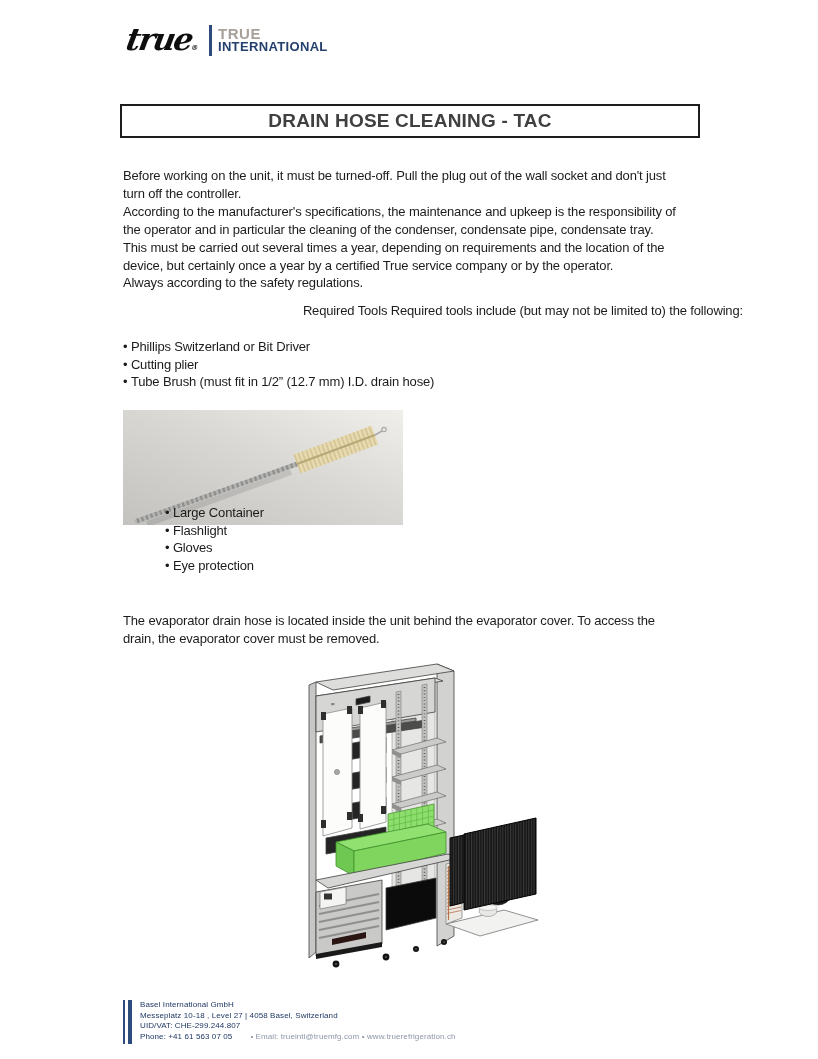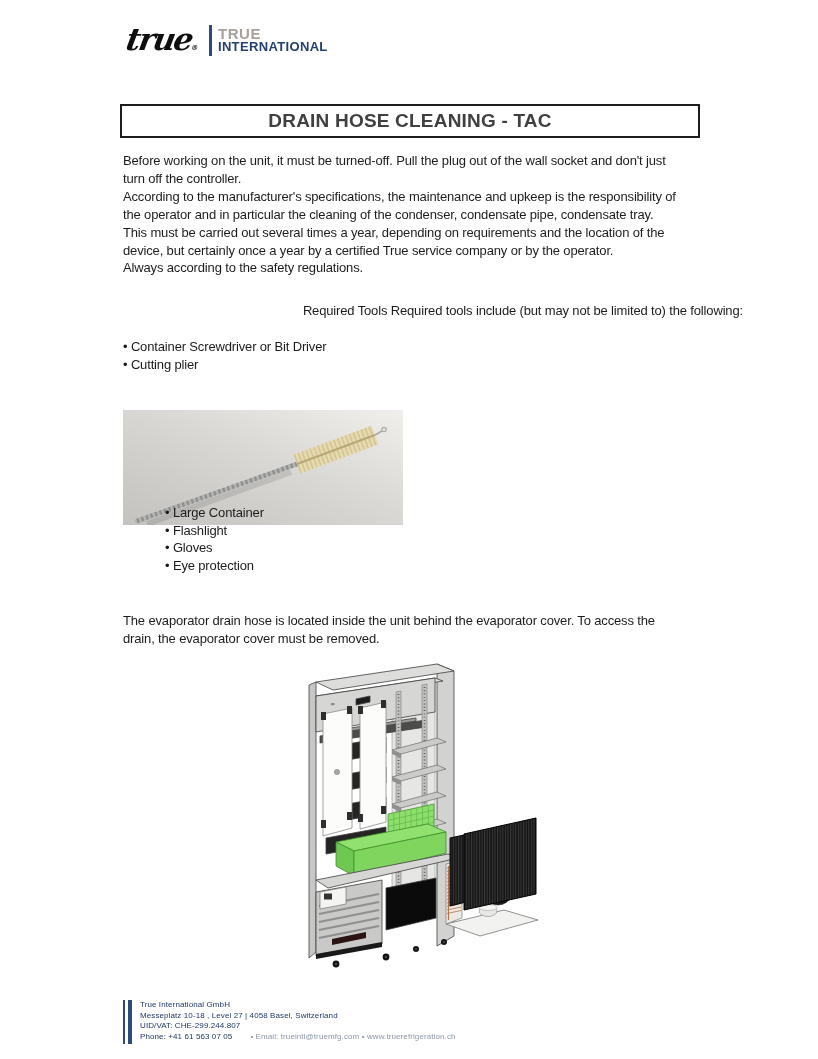--- a/index.html
+++ b/index.html
@@ -18,21 +18,21 @@
   .logo-bottom{font-size:13px;font-weight:700;letter-spacing:0.35px;color:#25406d;line-height:12px;}
 
   
   .title-box{position:absolute;left:120px;top:104px;width:576px;height:30px;
              border:2px solid #1d1d1d;display:flex;align-items:center;justify-content:center;}
   .title-text{font-size:19px;font-weight:bold;letter-spacing:0.2px;color:#404040;}
 
   
   .para{position:absolute;left:123px;width:620px;font-size:13px;line-height:17.9px;
         letter-spacing:-0.15px;white-space:pre-line;color:#1c1c1c;}
-  .intro{top:152px;}
+  .intro{top:167px;}
   .tools-heading{position:absolute;left:123px;top:303px;width:620px;font-size:13px;
         letter-spacing:-0.15px;color:#1c1c1c;text-align:right;}
   .bullet-list{position:absolute;left:123px;width:620px;font-size:13px;letter-spacing:-0.15px;}
   .list-1{top:338px;}
   .list-2{top:504px;margin-left:42px;}
   .bullet{line-height:17.5px;}
   .bullet::before{content:"\2022\00a0";}
   .evap-note{top:612px;}
 
   
@@ -68,22 +68,23 @@
 turn off the controller.
 According to the manufacturer's specifications, the maintenance and upkeep is the responsibility of
 the operator and in particular the cleaning of the condenser, condensate pipe, condensate tray.
 This must be carried out several times a year, depending on requirements and the location of the
 device, but certainly once a year by a certified True service company or by the operator.
 Always according to the safety regulations.</div>
 
   <div class="tools-heading">Required Tools Required tools include (but may not be limited to) the following:</div>
 
   <div class="bullet-list list-1">
-    <div class="bullet">Container Screwdriver or Bit Driver</div>
+    <div class="bullet">Phillips Switzerland or Bit Driver</div>
     <div class="bullet">Cutting plier</div>
+    <div class="bullet">Tube Brush (must fit in 1/2” (12.7 mm) I.D. drain hose)</div>
   </div>
 
   <svg class="brush-photo" viewBox="0 0 280 115" xmlns="http://www.w3.org/2000/svg">
     <defs>
       <linearGradient id="bgGrad" x1="0" y1="1" x2="1" y2="0">
         <stop offset="0" stop-color="#c3c2bf"></stop>
         <stop offset="0.55" stop-color="#d9d8d5"></stop>
         <stop offset="1" stop-color="#f0efec"></stop>
       </linearGradient>
     </defs>
@@ -220,20 +221,20 @@
         <polygon points="154,186 210,174 210,240 154,254" fill="url(#slats)" stroke="#000" stroke-width="1"></polygon>
         <polygon points="168,182 240,166 240,242 168,258" fill="url(#slats)" stroke="#000" stroke-width="1"></polygon>
       </g>
     </g>
   </svg>
 
   <div class="footer">
     <div class="fbar1"></div>
     <div class="fbar2"></div>
     <div class="ftext">
-      <div>True International GmbH</div>
+      <div>Basel International GmbH</div>
       <div>Messeplatz 10-18 , Level 27 | 4058 Basel, Switzerland</div>
       <div>UID/VAT: CHE-299.244.807</div>
       <div><span>Phone: +41 61 563 07 05</span><span class="fmuted">• Email: trueintl@truemfg.com • www.truerefrigeration.ch</span></div>
     </div>
   </div>
 
 </div>
 
 </body></html>

